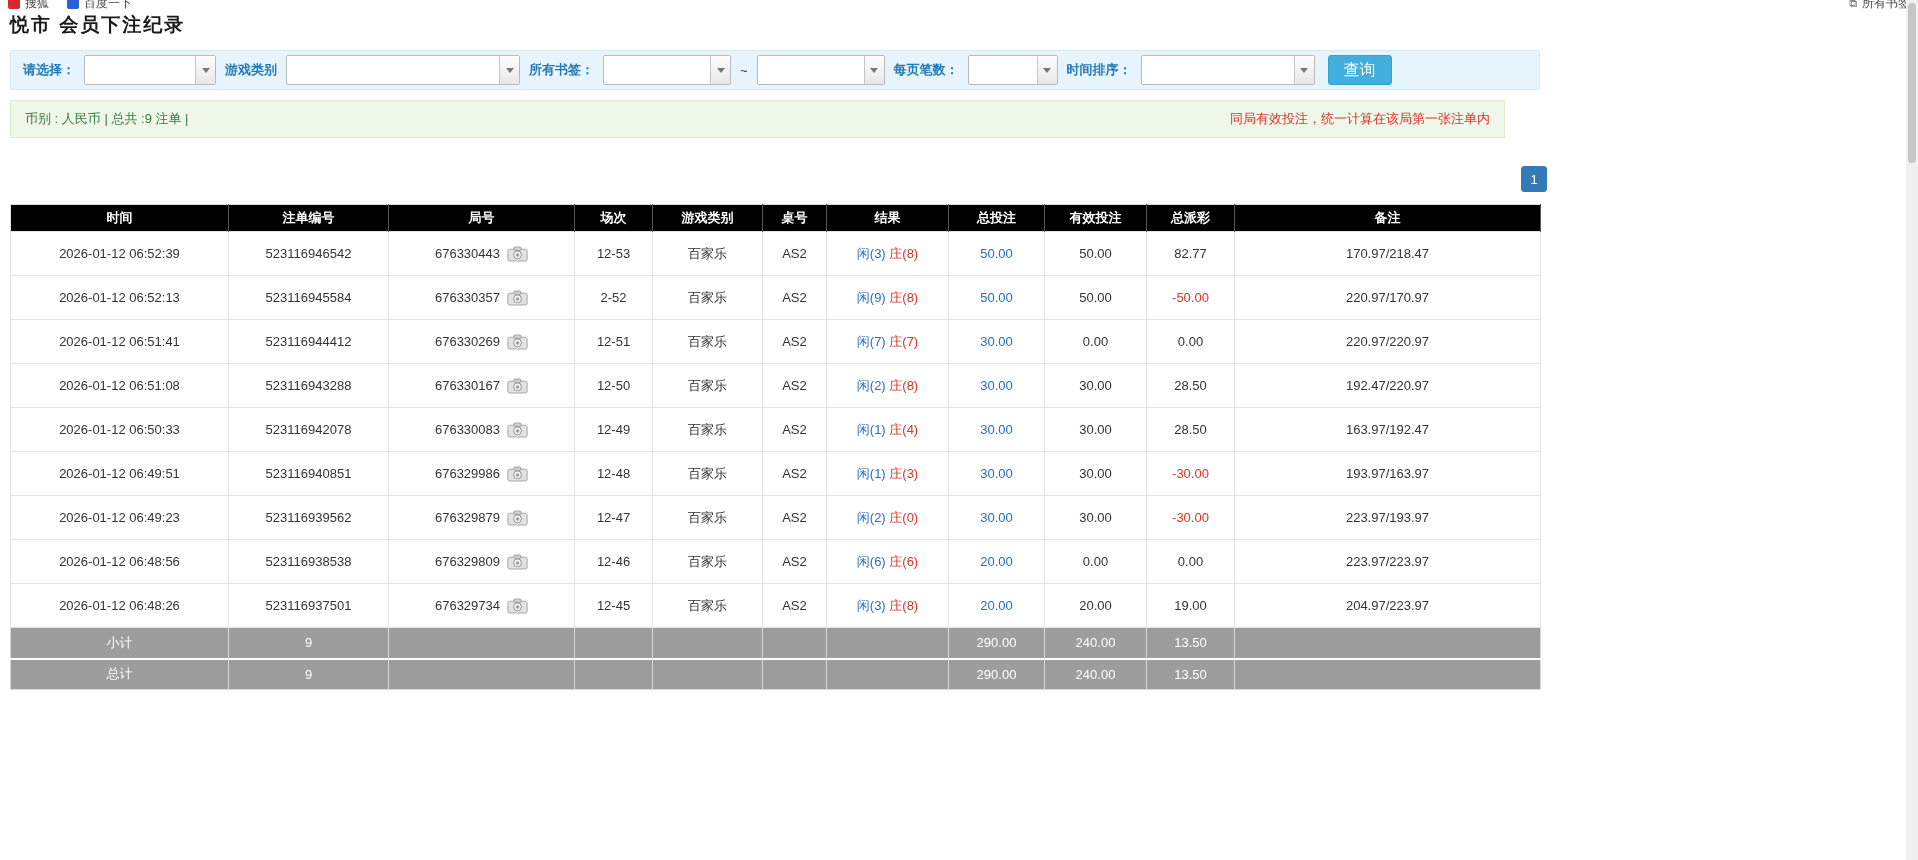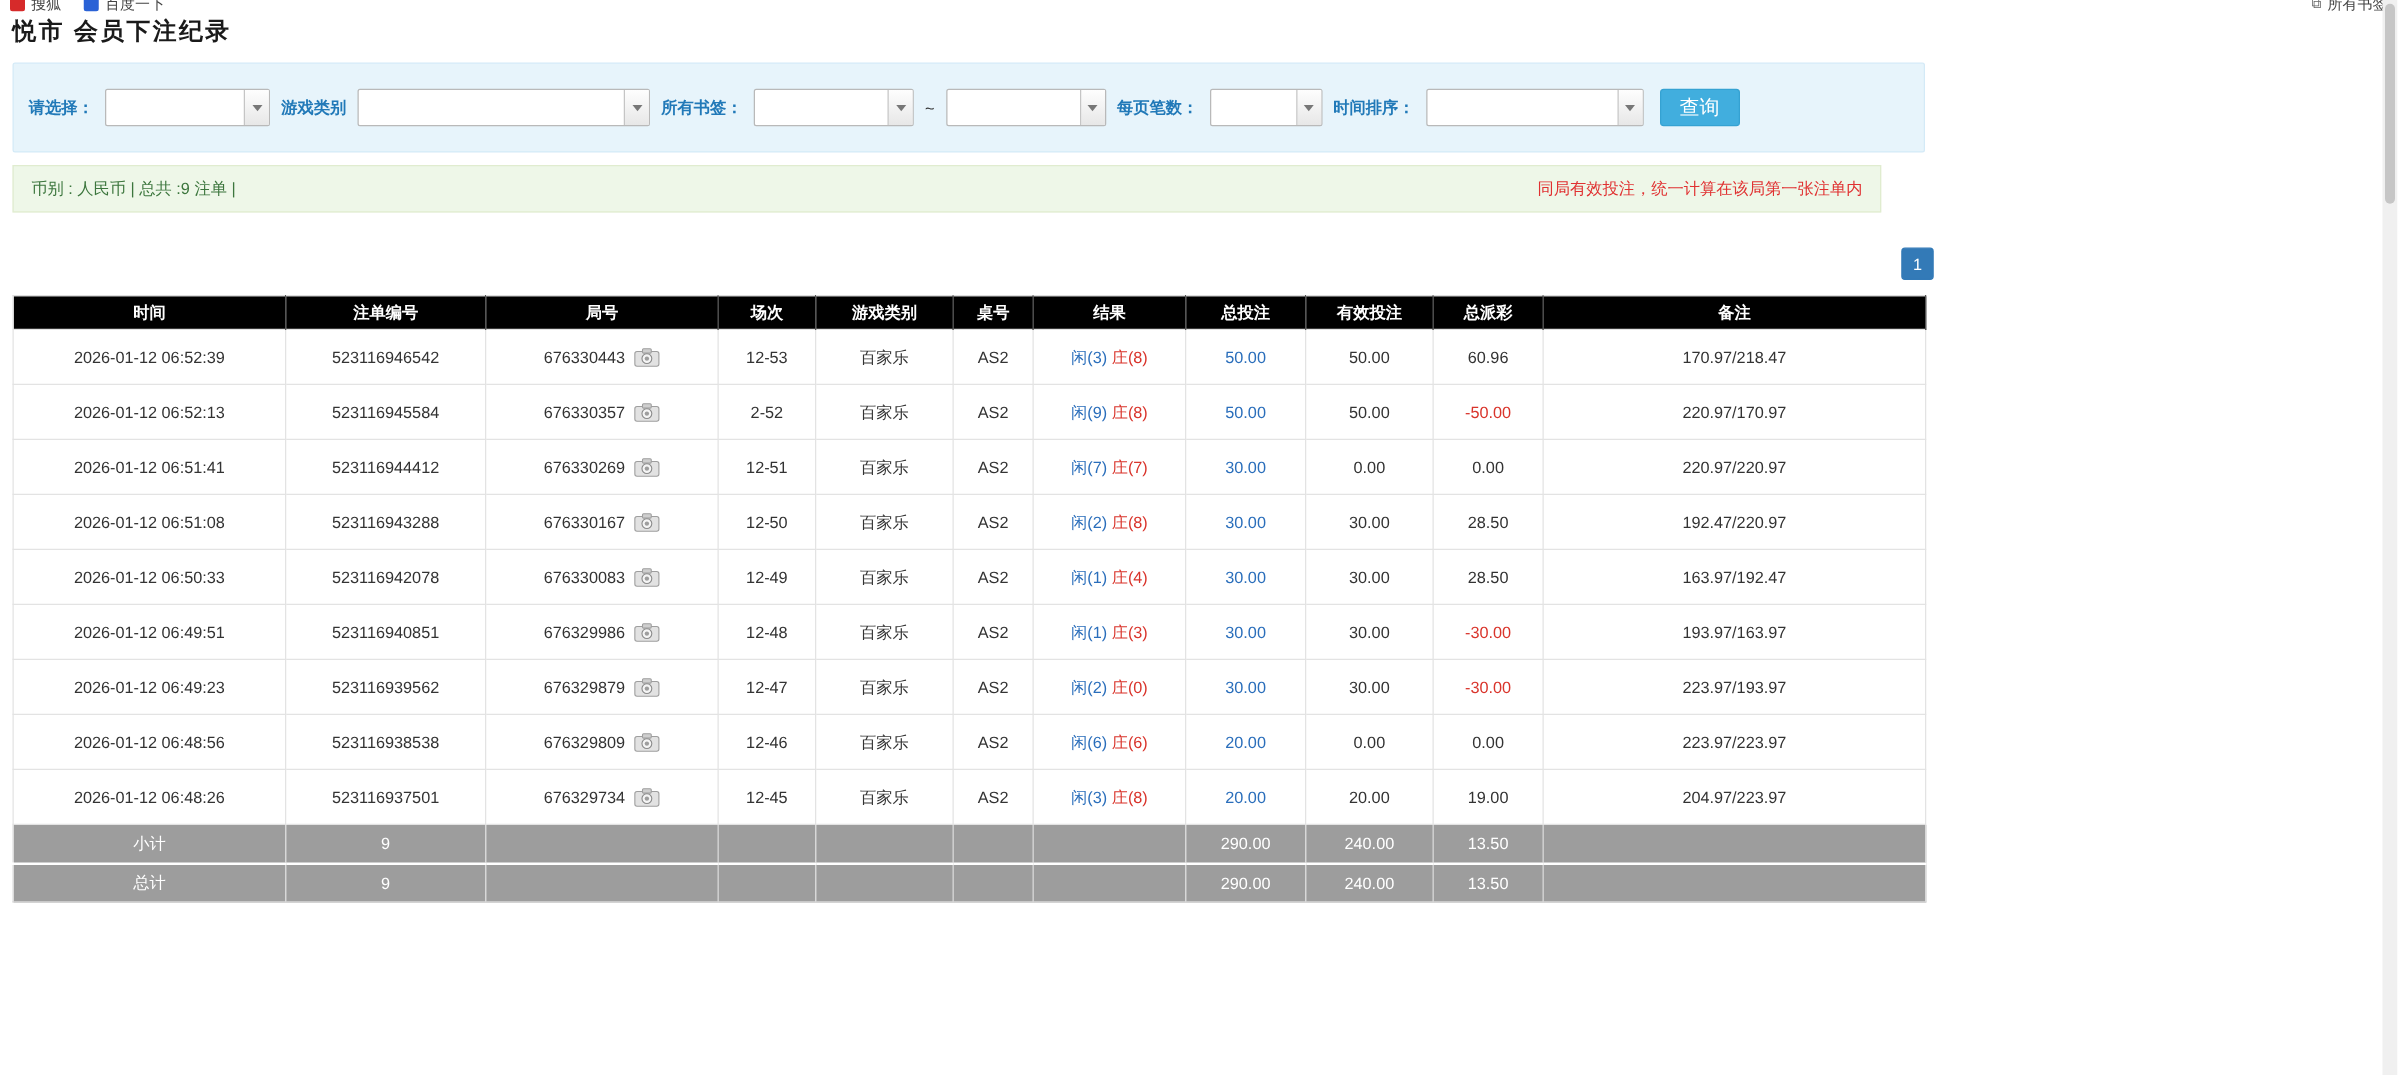--- a/index.html
+++ b/index.html
@@ -22,21 +22,21 @@
   .bm-icon.blue{ background:#2a62d6; }
   .bm-icon.folder{ background:transparent; color:#666; font-size:11px; width:auto; height:auto;}
   
   .page{ padding-left:10px; }
   .title{
     margin:2px 0 12px 0; font-size:19px; font-weight:700; color:#1a1a1a;
     letter-spacing:2px;
   }
   
   .filter-bar{
-    width:1530px; height:72px; background:#e7f4fb; border:1px solid #d4eaf7;
+    width:1530px; height:40px; background:#e7f4fb; border:1px solid #d4eaf7;
     border-radius:2px; display:flex; align-items:center; padding:0 12px; gap:9px;
   }
   .flabel{ color:#2179b8; font-weight:700; font-size:13px; white-space:nowrap; }
   .combo{
     height:30px; background:#fff; border:1px solid #b9b9b9; border-radius:2px;
     display:inline-flex; align-items:stretch; cursor:pointer;
   }
   .combo-text{ flex:1; display:flex; align-items:center; padding:0 8px; font-size:13px;
     color:#333; white-space:nowrap; overflow:hidden;margin-top:33px;}
   .combo-btn{
@@ -226,21 +226,21 @@
     <circle cx="12" cy="10" r="4.5" fill="#f5f5f5" stroke="#8a8a8a"></circle>
     <circle cx="12" cy="10" r="2" fill="#9e9e9e"></circle>
   </svg>
 </span></span></td>
           <td>12-53</td>
           <td>百家乐</td>
           <td>AS2</td>
           <td><span class="player">闲(3)</span> <span class="banker">庄(8)</span></td>
           <td><span class="betlink">50.00</span></td>
           <td>50.00</td>
-          <td><span class="">60.96</span></td>
+          <td><span class="">82.77</span></td>
           <td>170.97/218.47</td>
         </tr>
         <tr>
           <td>2026-01-12 06:52:13</td>
           <td>523116945584</td>
           <td><span class="round-wrap">676330357<span class="cam">
   <svg viewBox="0 0 24 18" width="21" height="16" xmlns="http://www.w3.org/2000/svg">
     <rect x="1" y="3.5" width="22" height="13.5" rx="2" fill="#e2e2e2" stroke="#9e9e9e"></rect>
     <rect x="8" y="1" width="8" height="4" rx="1" fill="#cfcfcf" stroke="#9e9e9e"></rect>
     <circle cx="12" cy="10" r="4.5" fill="#f5f5f5" stroke="#8a8a8a"></circle>

